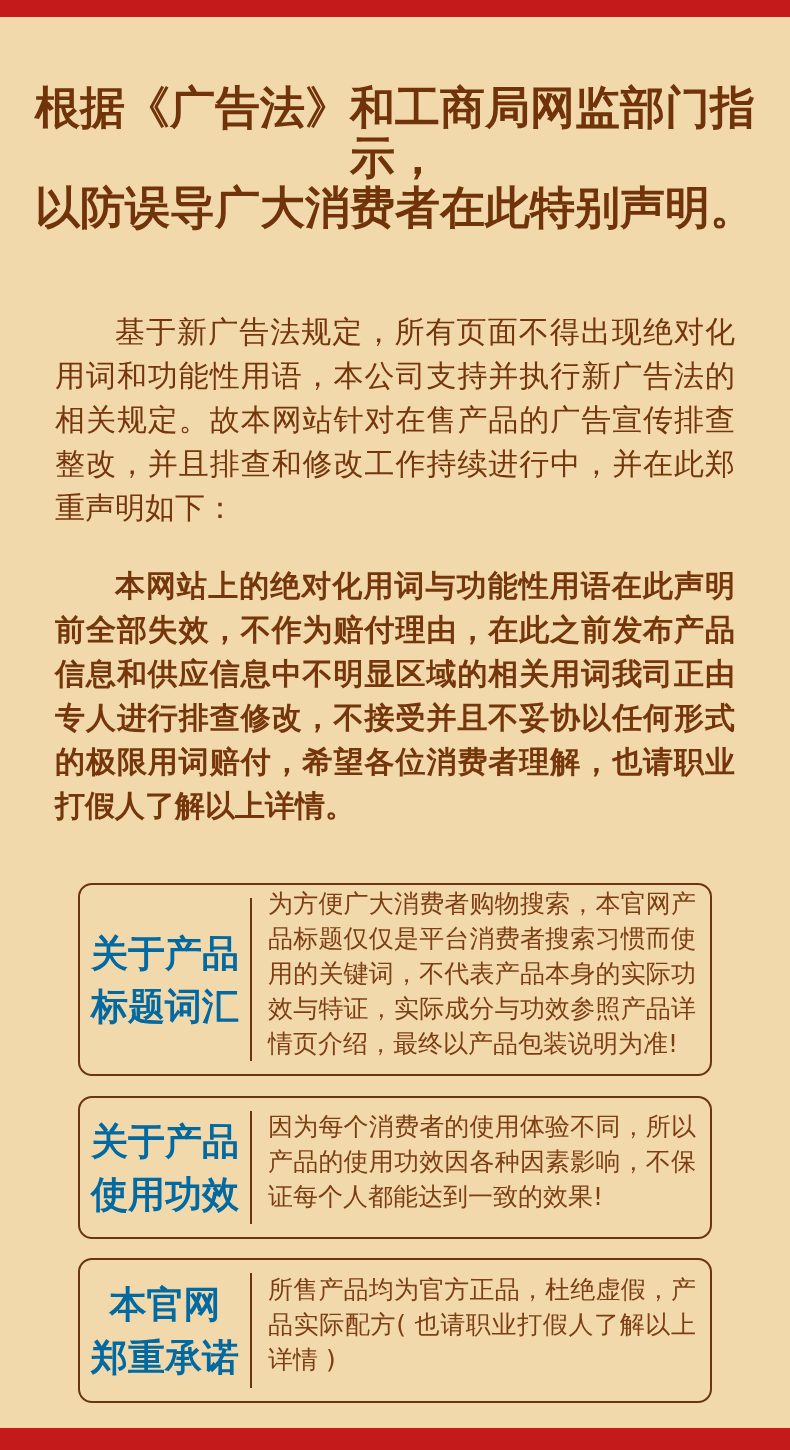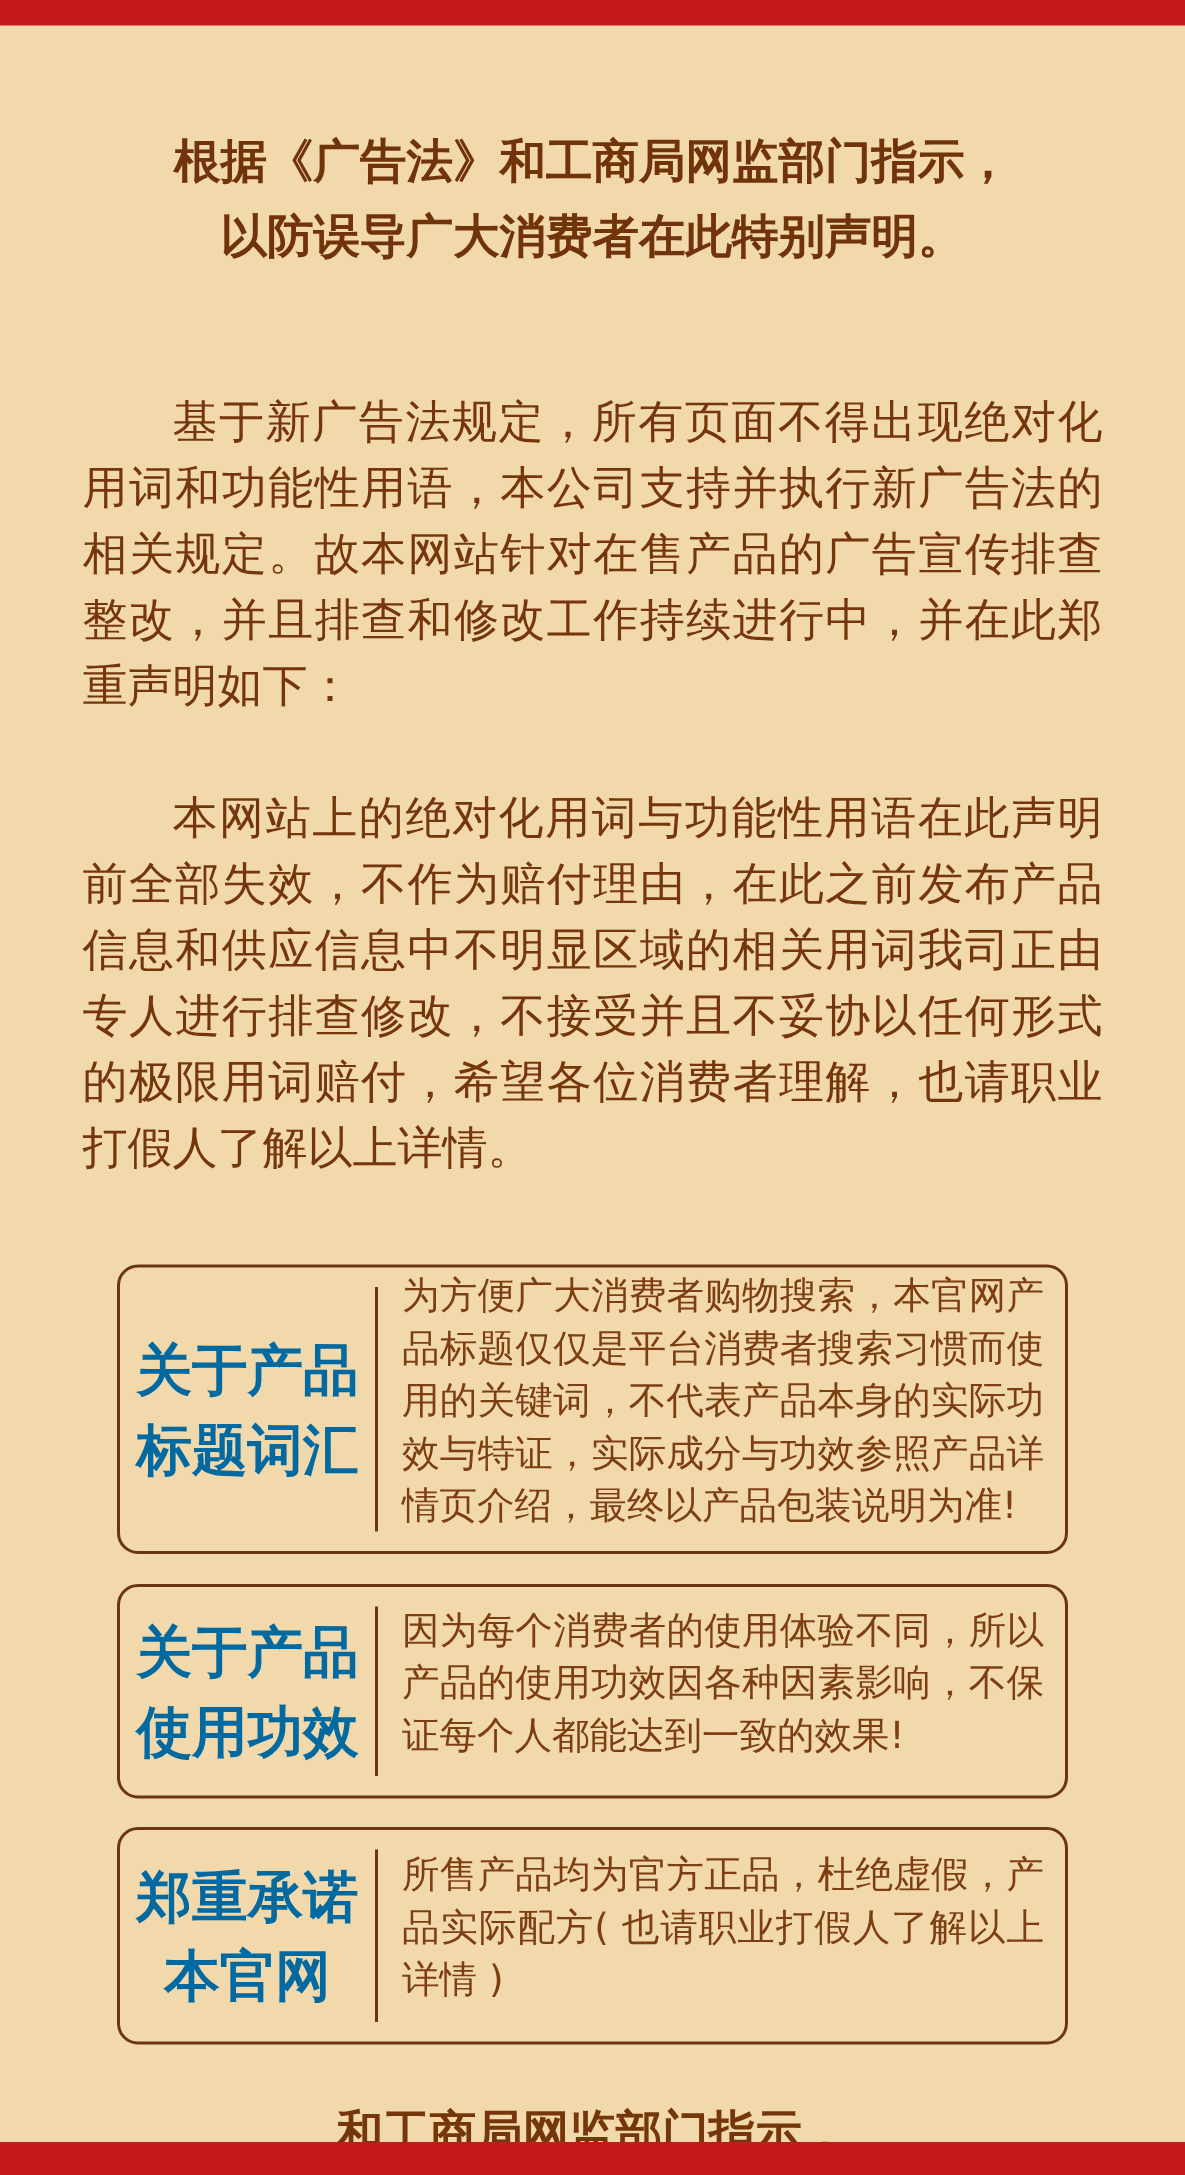--- a/index.html
+++ b/index.html
@@ -19,35 +19,35 @@
   }
   .bar-bottom {
     position: absolute;
     left: 0; right: 0; bottom: 0;
     height: 22px;
     background: #c41a1b;
   }
   .title {
     margin: 66px 20px 0;
     text-align: center;
-    font-size: 31px;
+    font-size: 45px;
     line-height: 50px;
     font-weight: bold;
     color: #713309;
   }
   .para {
     margin: 0 55px;
     font-size: 30px;
     line-height: 44px;
     text-align: justify;
     text-indent: 2em;
     color: #76360b;
   }
   .para-1 { margin-top: 77px; }
-  .para-2 { margin-top: 44px; }
+  .para-2 { margin-top: 34px; font-weight: bold; }
   .boxes { margin: 55px 78px 0; }
   .notice-box {
     box-sizing: border-box;
     border: 2px solid #6b3412;
     border-radius: 14px;
     display: flex;
     align-items: center;
     background: transparent;
   }
   .notice-box.b1 { height: 193px; }
@@ -118,22 +118,22 @@
       <div class="notice-label">
         <div>关于产品</div>
         <div>使用功效</div>
       </div>
       <div class="notice-divider"></div>
       <div class="notice-text">因为每个消费者的使用体验不同，所以产品的使用功效因各种因素影响，不保证每个人都能达到一致的效果!</div>
     </div>
 
     <div class="notice-box b3">
       <div class="notice-label">
+        <div>本官网</div>
         <div>郑重承诺</div>
-        <div>本官网</div>
       </div>
       <div class="notice-divider"></div>
       <div class="notice-text">所售产品均为官方正品，杜绝虚假，产品实际配方( 也请职业打假人了解以上详情 )</div>
     </div>
 
   </div>
 
   <div class="footer">
     <div>和工商局网监部门指示，</div>
     <div>可随时咨询在线客服，特此申明!</div>

